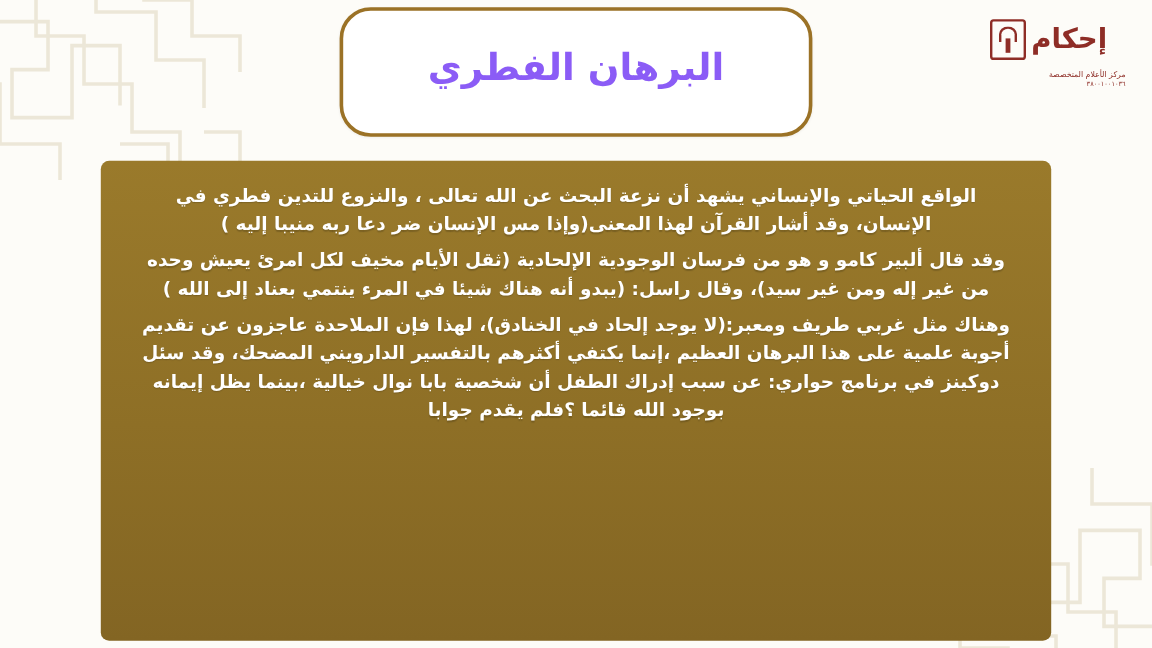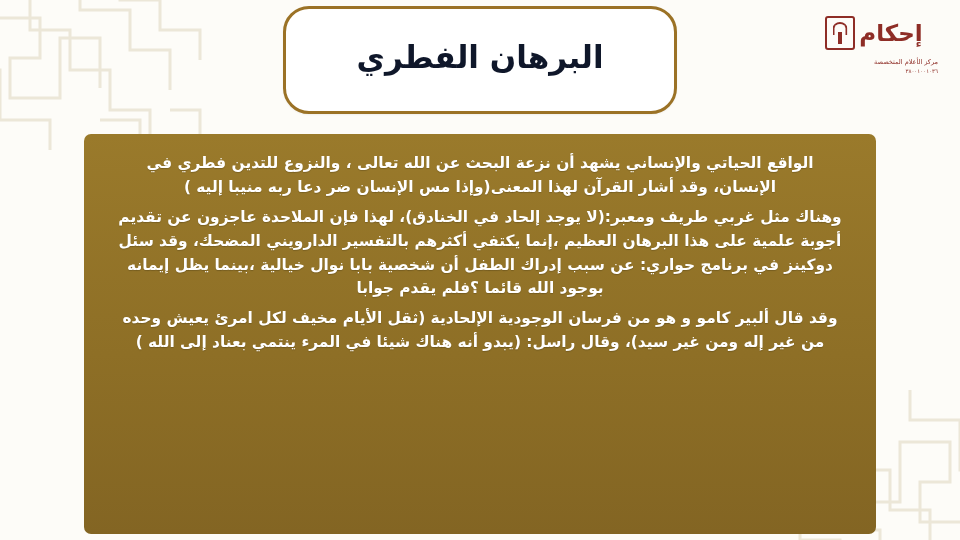--- a/index.html
+++ b/index.html
@@ -39,21 +39,21 @@
     border-radius: 26px;
     box-sizing: border-box;
     display: flex;
     flex-direction: column;
     align-items: center;
     justify-content: center;
     padding: 8px 18px 12px;
     box-shadow: 0 1px 2px rgba(0,0,0,0.05);
   }
   .title-line {
-    color: #0f172a;
+    color: #8b5cf6;
     font-size: 31px;
     font-weight: bold;
     line-height: 1.35;
     letter-spacing: 0px;
     text-align: center;
     direction: rtl;
     white-space: nowrap;
   }
 
   
@@ -192,15 +192,15 @@
       <span class="dome"></span>
       <span class="pillar"></span>
     </span>
   </div>
   <div class="logo-sub">مركز الأعلام المتخصصة</div>
   <div class="logo-sub2">٣٨٠٠١٠٠١٠٣٦</div>
 </div>
 
 <div class="body-panel">
   <p class="para">الواقع الحياتي والإنساني يشهد أن نزعة البحث عن الله تعالى ، والنزوع للتدين فطري في الإنسان، وقد أشار القرآن لهذا المعنى(وإذا مس الإنسان ضر دعا ربه منيبا إليه )</p>
+  <p class="para">وقد قال ألبير كامو و هو من فرسان الوجودية الإلحادية (ثقل الأيام مخيف لكل امرئ يعيش وحده من غير إله ومن غير سيد)، وقال راسل: (يبدو أنه هناك شيئا في المرء ينتمي بعناد إلى الله )</p>
   <p class="para">وهناك مثل غربي طريف ومعبر:(لا يوجد إلحاد في الخنادق)، لهذا فإن الملاحدة عاجزون عن تقديم أجوبة علمية على هذا البرهان العظيم ،إنما يكتفي أكثرهم بالتفسير الدارويني المضحك، وقد سئل دوكينز في برنامج حواري: عن سبب إدراك الطفل أن شخصية بابا نوال خيالية ،بينما يظل إيمانه بوجود الله قائما ؟فلم يقدم جوابا</p>
-  <p class="para">وقد قال ألبير كامو و هو من فرسان الوجودية الإلحادية (ثقل الأيام مخيف لكل امرئ يعيش وحده من غير إله ومن غير سيد)، وقال راسل: (يبدو أنه هناك شيئا في المرء ينتمي بعناد إلى الله )</p>
 </div>
 
 </body></html>

